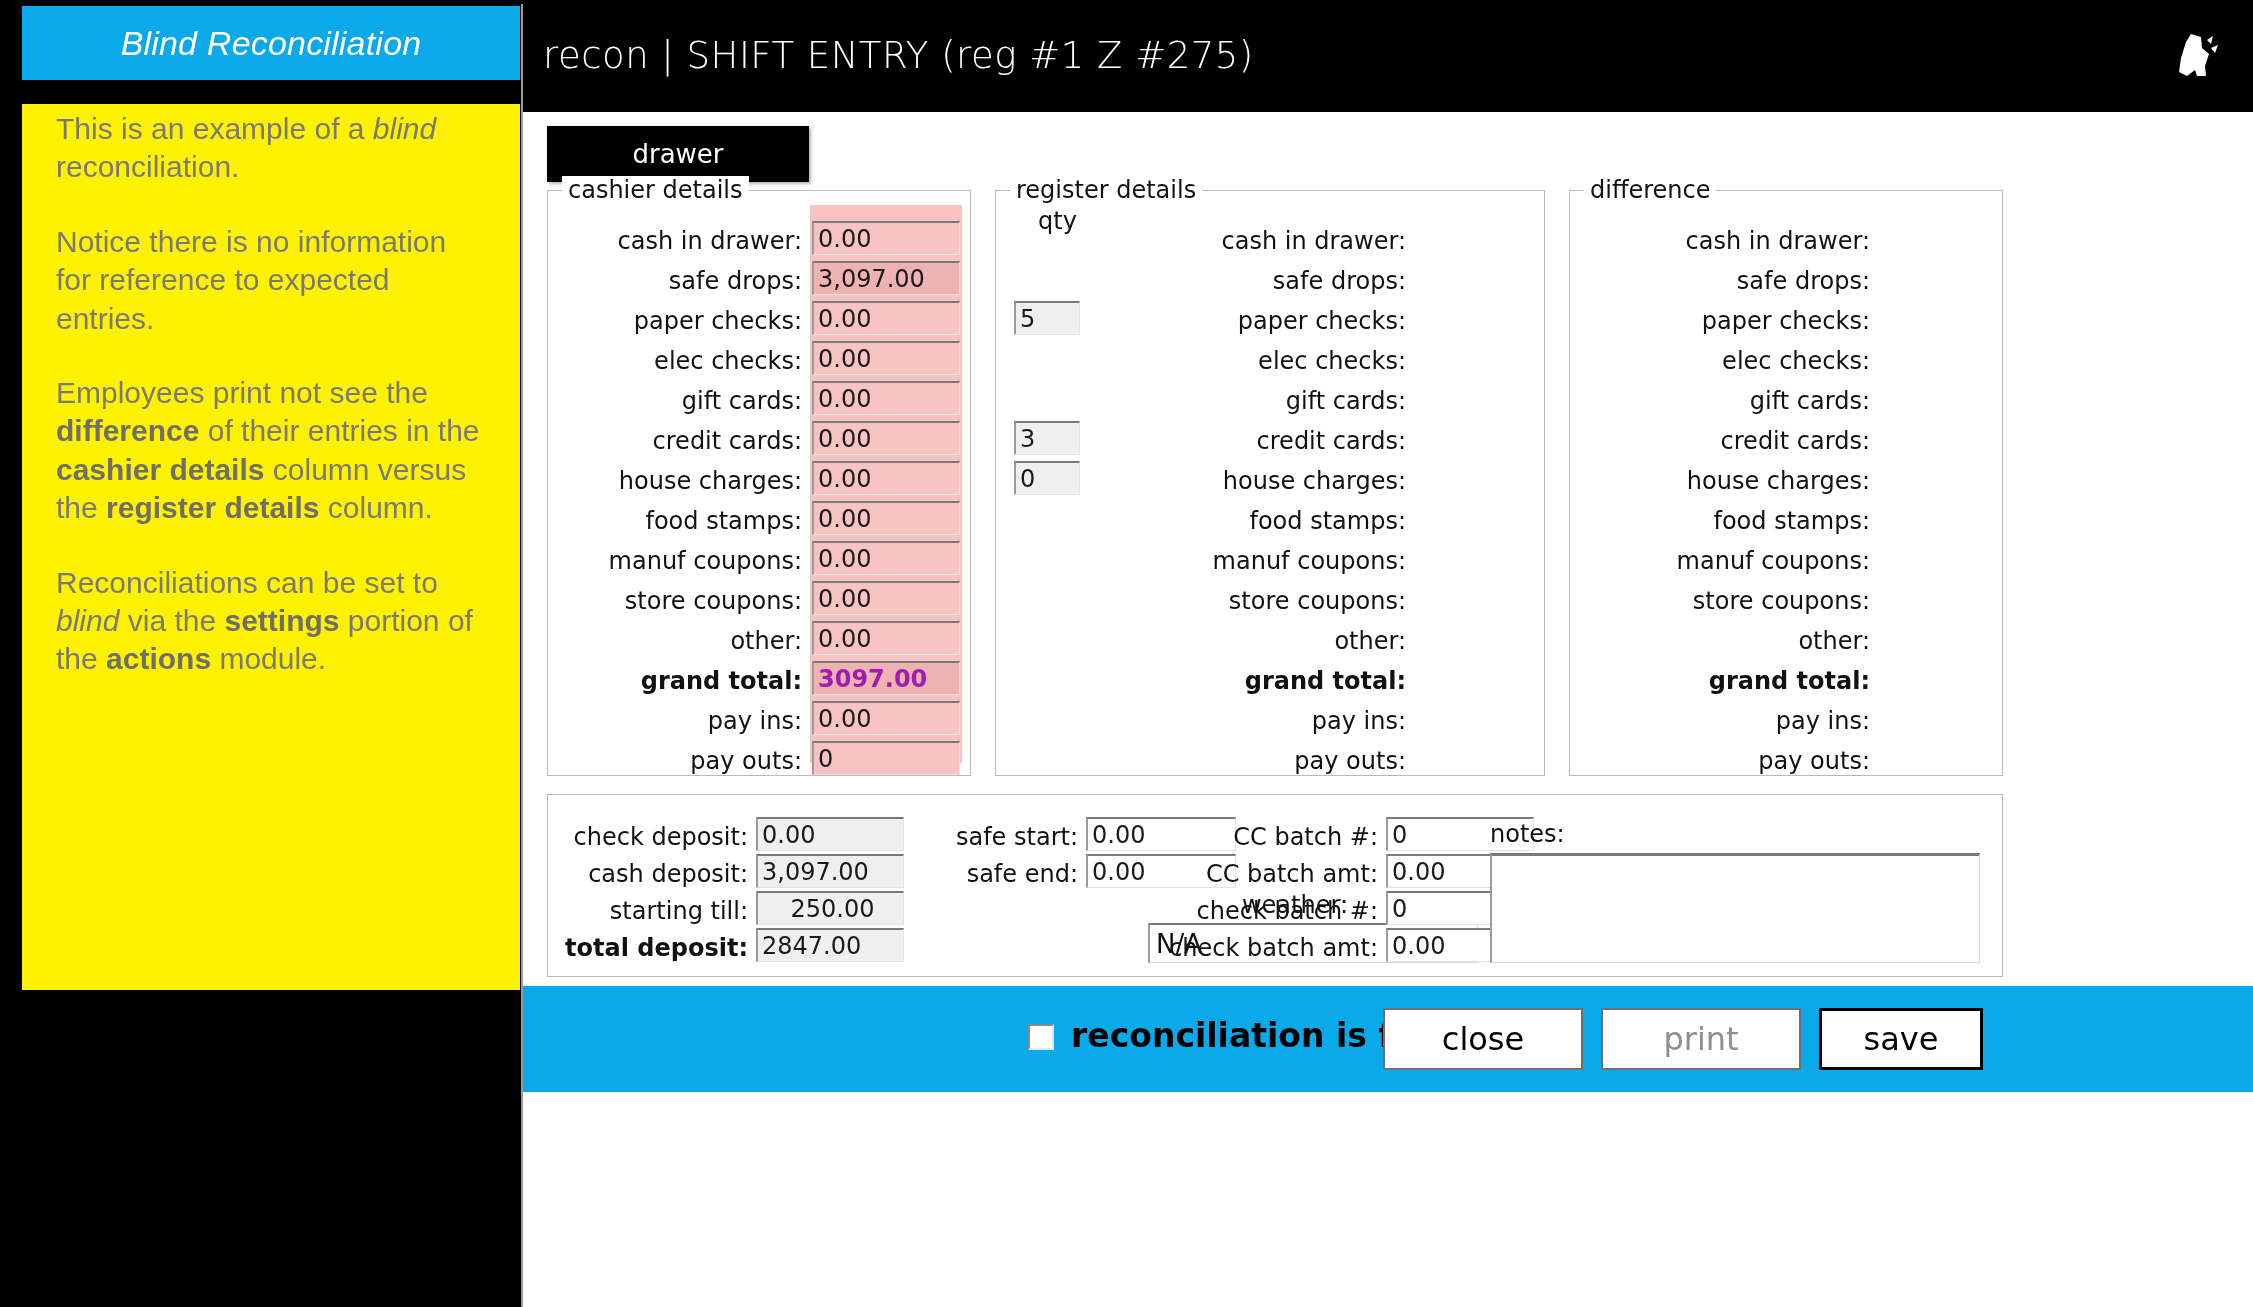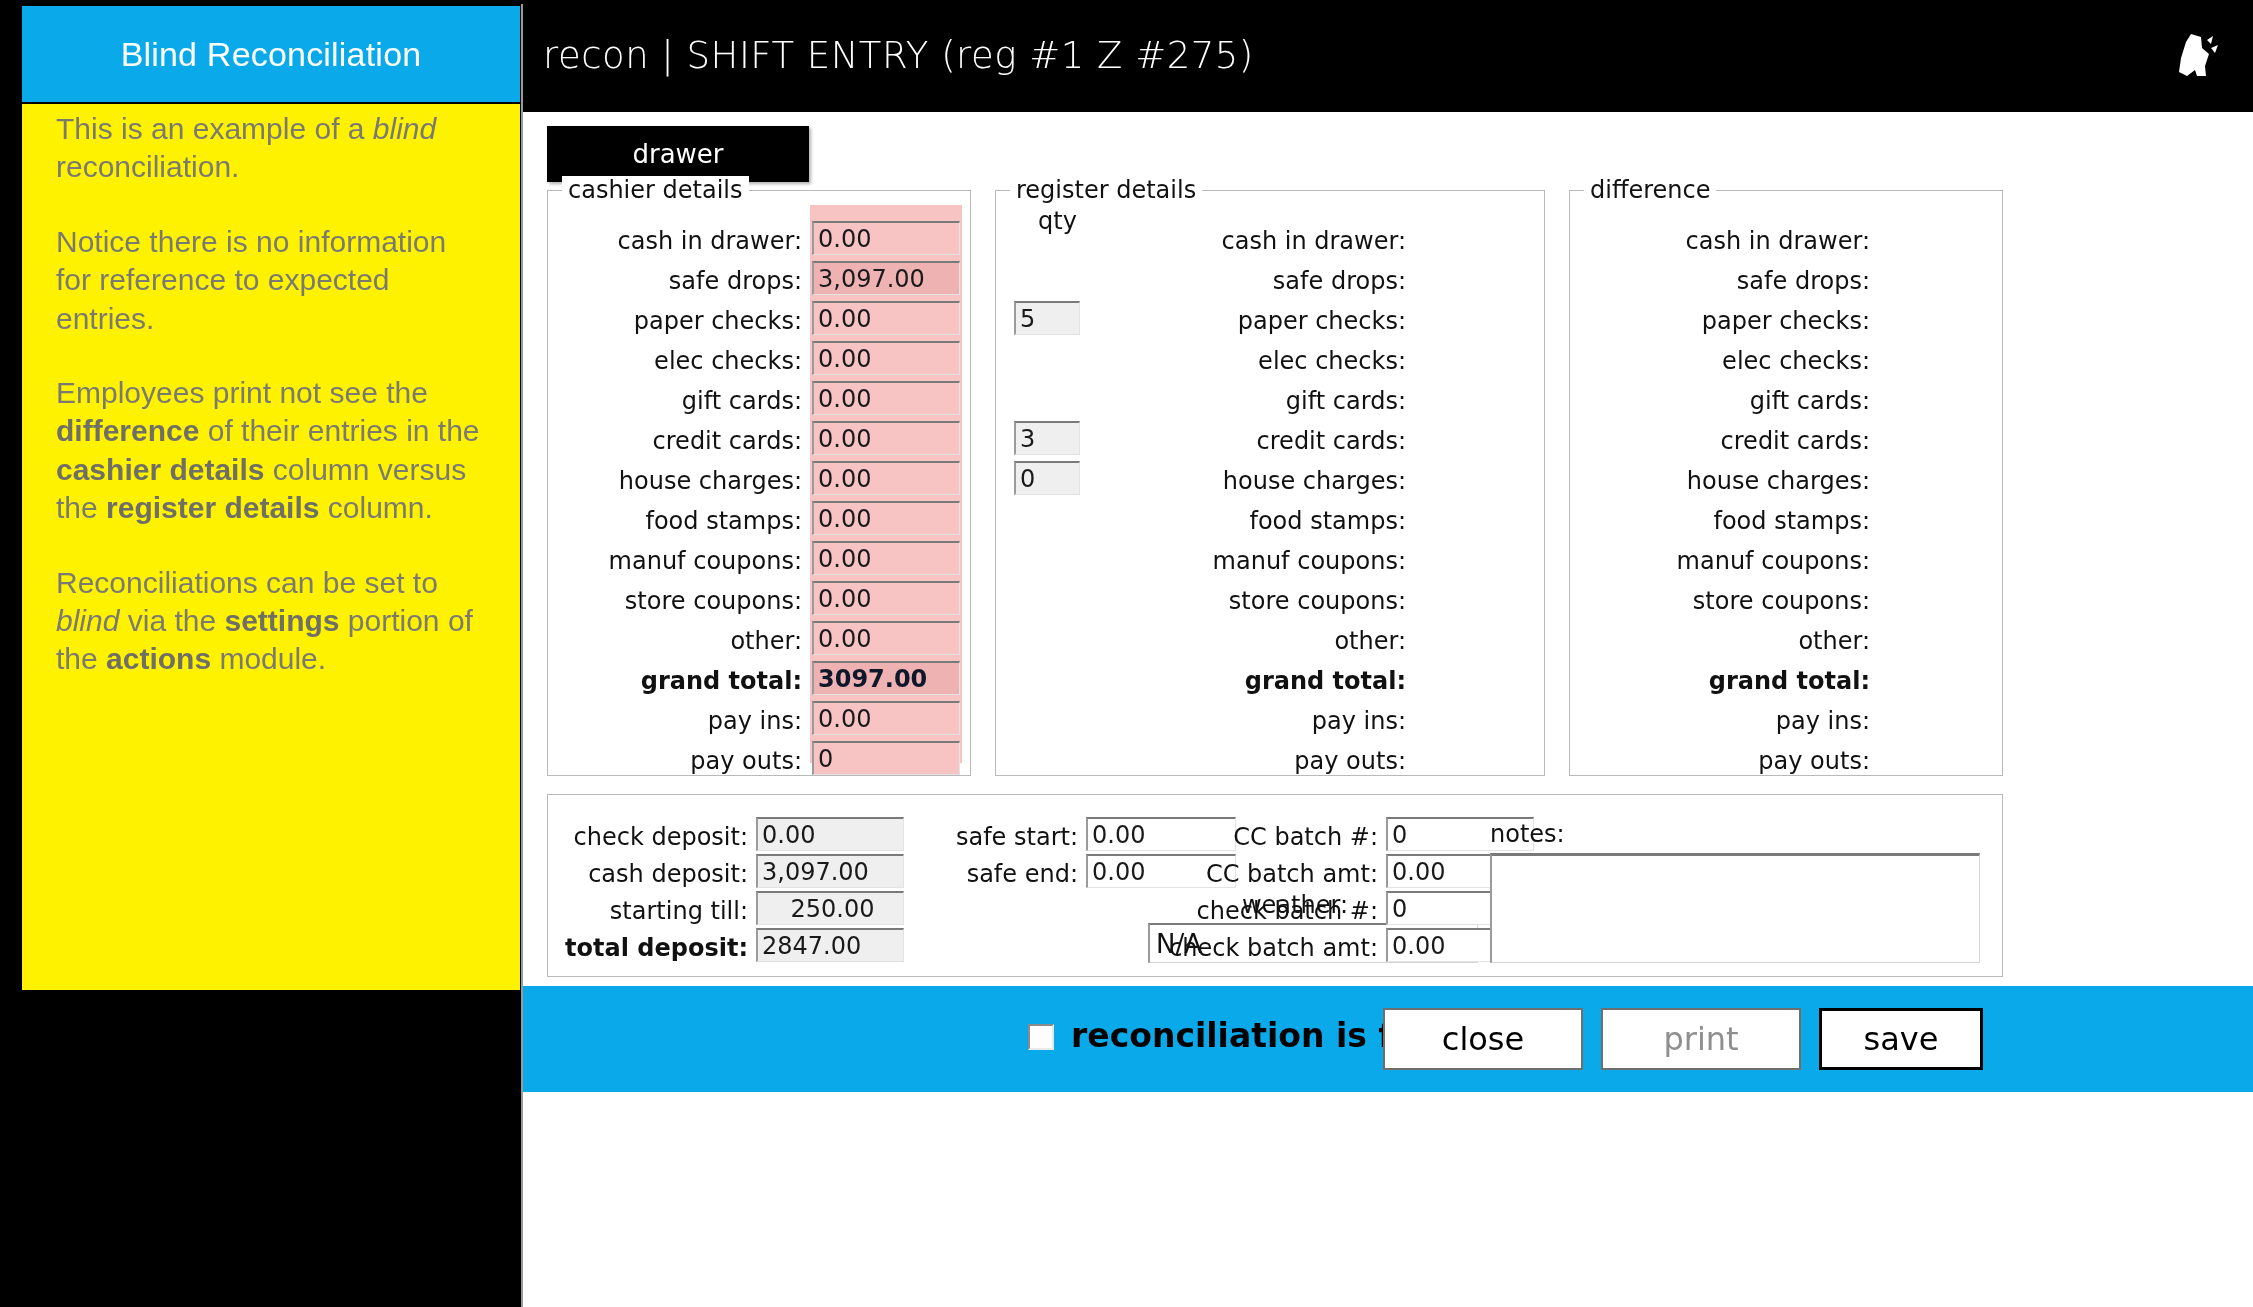--- a/index.html
+++ b/index.html
@@ -1,24 +1,25 @@
 <!DOCTYPE html>
 <html><head>
 <meta charset="utf-8">
 <style>
   html,body{margin:0;padding:0;background:#000;}
   body{width:2253px;height:1307px;overflow:hidden;font-family:"DejaVu Sans",sans-serif;}
   .root{position:relative;width:2253px;height:1307px;background:#000;}
 
   
   .ann-title{
-    position:absolute;left:22px;top:6px;width:498px;height:96px;
+    position:absolute;left:22px;top:6px;width:498px;height:74px;
     background:#0aaaea;color:#fff;display:flex;align-items:center;justify-content:center;
     font-family:"Liberation Sans",sans-serif;font-size:34px;font-weight:400;letter-spacing:.2px;
     box-shadow:3px 3px 5px rgba(0,0,0,.45);
+    font-style:italic;
   }
   .ann-body{
     position:absolute;left:22px;top:104px;width:498px;height:886px;
     background:#fff200;box-sizing:border-box;padding:6px 34px 0 34px;
     font-family:"Liberation Sans",sans-serif;font-size:30px;line-height:1.28;color:#7a7a72;
     box-shadow:3px 3px 5px rgba(0,0,0,.35);
   }
   .ann-body p{margin:0 0 36px 0;}
   .ann-body p:last-child{margin-bottom:4px;}
   .ann-body i{font-style:italic;}
@@ -52,21 +53,21 @@
   .lbl.bold{font-weight:700;}
 
   
   .inp{position:absolute;box-sizing:border-box;font-size:24px;color:#1a1a1a;
        font-family:"DejaVu Sans",sans-serif;line-height:30px;padding:1px 0 0 4px;
        border-top:2px solid #7a7a7a;border-left:2px solid #9b9b9b;
        border-right:1px solid #e3e3e3;border-bottom:1px solid #e3e3e3;
        white-space:nowrap;overflow:hidden;}
   .inp.pink{background:#f7c3c3;}
   .inp.pink-calc{background:#eeb2b2;}
-  .inp.pink-calc.bold{font-weight:700;color:#0f172a;}
+  .inp.pink-calc.bold{font-weight:700;color:#a21caf;}
   .inp.gray{background:#efefef;}
   .inp.white{background:#fff;}
 
   .pinkcol{position:absolute;left:262px;top:14px;width:152px;height:558px;background:#f7c3c3;}
 
   
   .qtyhdr{position:absolute;font-size:24px;color:#111;font-family:"DejaVu Sans",sans-serif;}
   .sel{position:absolute;box-sizing:border-box;background:#fff;
        border-top:2px solid #7a7a7a;border-left:2px solid #9b9b9b;
        border-right:1px solid #d6d6d6;border-bottom:1px solid #d6d6d6;

